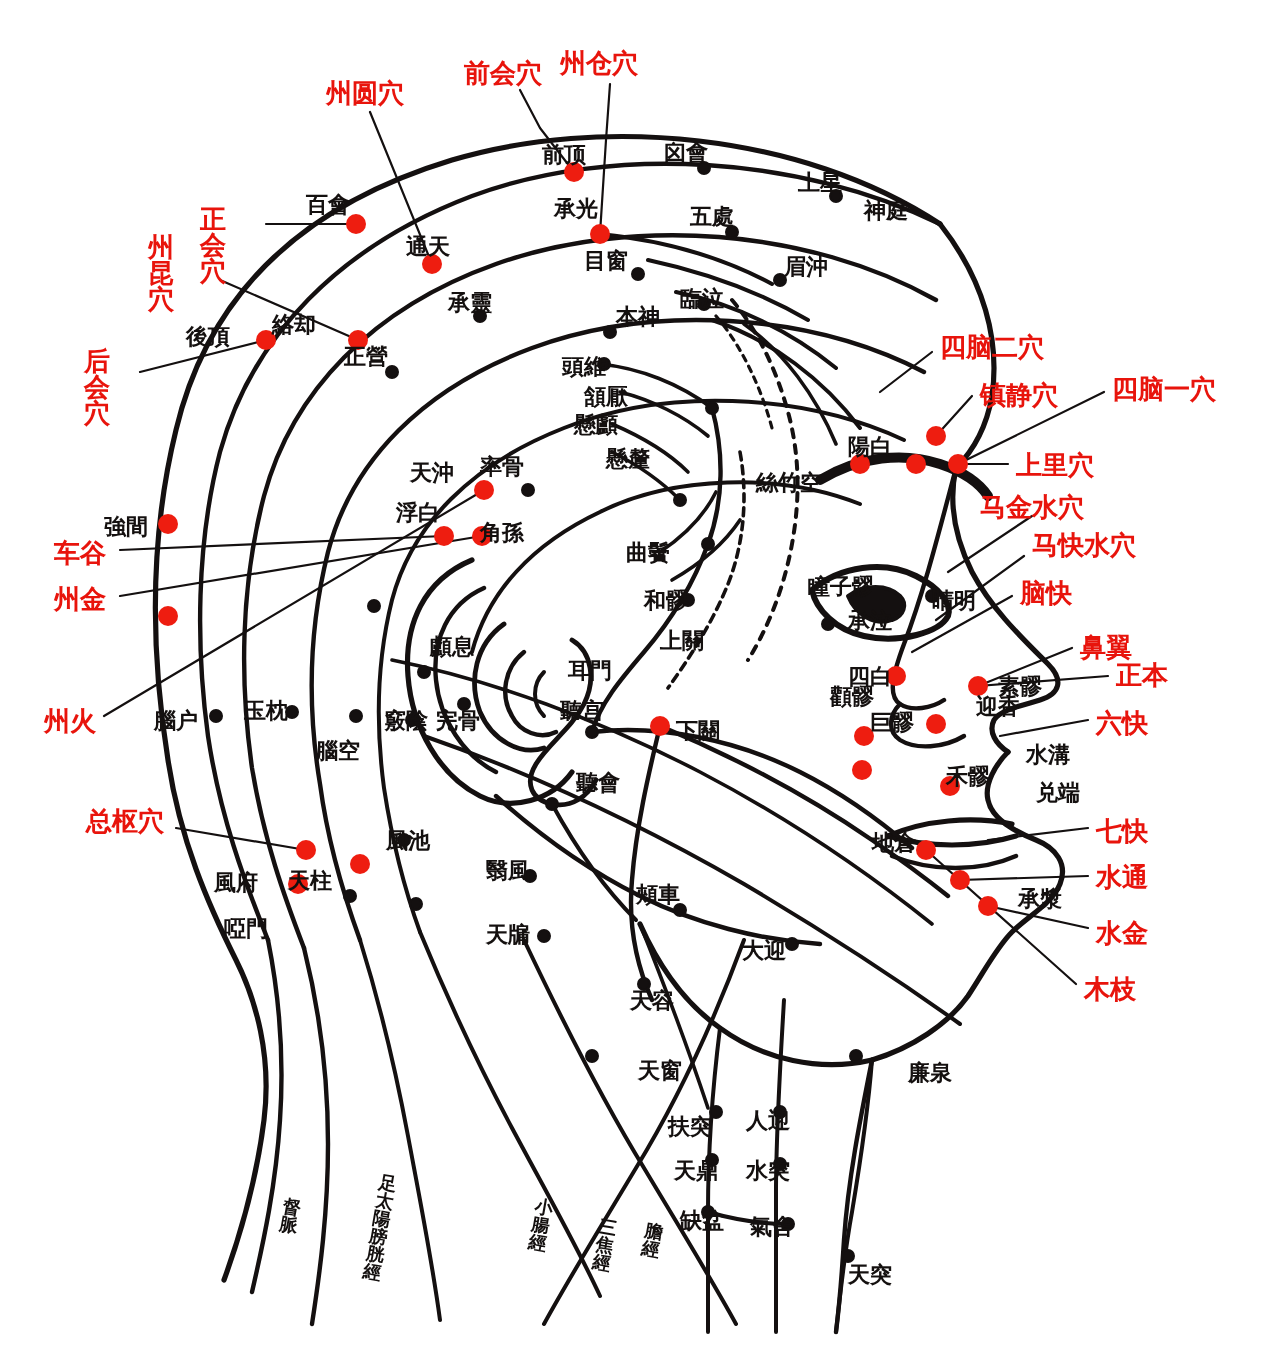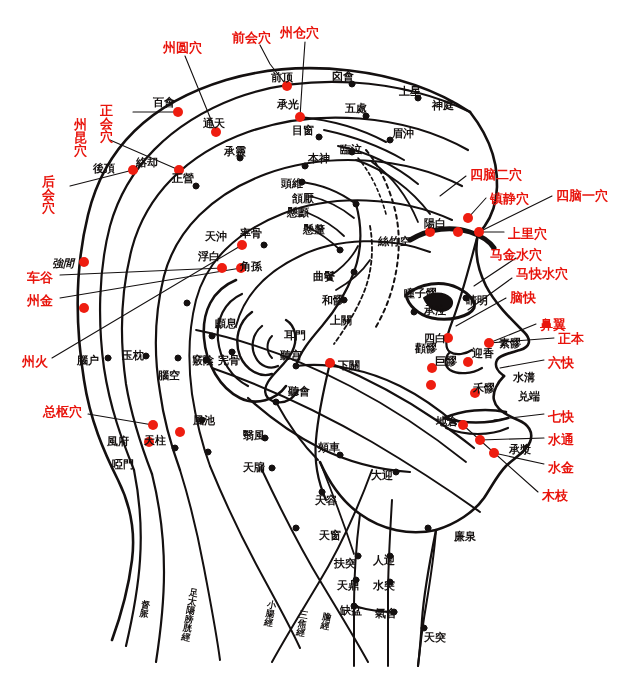--- a/index.html
+++ b/index.html
@@ -285,38 +285,38 @@
       <div class="lbl lbl-black" style="left: 308px; top: 153px;">本神</div>
       <div class="lbl lbl-black" style="left: 172px; top: 173px;">正營</div>
       <div class="lbl lbl-black" style="left: 281px; top: 178px;">頭維</div>
       <div class="lbl lbl-black" style="left: 292px; top: 193px;">頷厭</div>
       <div class="lbl lbl-black" style="left: 287px; top: 207px;">懸顱</div>
       <div class="lbl lbl-black" style="left: 287px; top: 224px; margin-left: 16px;">懸釐</div>
       <div class="lbl lbl-black" style="left: 424px; top: 218px;">陽白</div>
       <div class="lbl lbl-black" style="left: 205px; top: 231px;">天沖</div>
       <div class="lbl lbl-black" style="left: 240px; top: 228px;">率骨</div>
       <div class="lbl lbl-black" style="left: 378px; top: 236px;">絲竹空</div>
-      <div class="lbl lbl-black" style="left: 52px; top: 258px; font-style: italic;">強間</div>
+      <div class="lbl lbl-black" style="left: 52px; top: 258px;">強間</div>
       <div class="lbl lbl-black" style="left: 198px; top: 251px;">浮白</div>
       <div class="lbl lbl-black" style="left: 240px; top: 261px;">角孫</div>
       <div class="lbl lbl-black" style="left: 313px; top: 271px;">曲鬢</div>
       <div class="lbl lbl-black" style="left: 404px; top: 288px;">瞳子髎</div>
       <div class="lbl lbl-black" style="left: 424px; top: 305px;">承泣</div>
       <div class="lbl lbl-black" style="left: 466px; top: 295px;">睛明</div>
       <div class="lbl lbl-black" style="left: 322px; top: 295px;">和髎</div>
       <div class="lbl lbl-black" style="left: 77px; top: 355px;">腦户</div>
       <div class="lbl lbl-black" style="left: 122px; top: 350px;">玉枕</div>
       <div class="lbl lbl-black" style="left: 158px; top: 350px; margin-top: 20px;">腦空</div>
       <div class="lbl lbl-black" style="left: 192px; top: 355px;">竅陰</div>
       <div class="lbl lbl-black" style="left: 218px; top: 355px;">完骨</div>
       <div class="lbl lbl-black" style="left: 215px; top: 318px;">顱息</div>
       <div class="lbl lbl-black" style="left: 330px; top: 315px;">上關</div>
       <div class="lbl lbl-black" style="left: 284px; top: 330px;">耳門</div>
       <div class="lbl lbl-black" style="left: 424px; top: 333px;">四白</div>
-      <div class="lbl lbl-black" style="left: 448px; top: 348px; padding-left: 24px;">迎香</div>
+      <div class="lbl lbl-black" style="left: 464px; top: 348px; padding-left: 24px;">迎香</div>
       <div class="lbl lbl-black" style="left: 435px; top: 356px;">巨髎</div>
       <div class="lbl lbl-black" style="left: 415px; top: 343px;">顴髎</div>
       <div class="lbl lbl-black" style="left: 499px; top: 338px;">素髎</div>
       <div class="lbl lbl-black" style="left: 513px; top: 372px;">水溝</div>
       <div class="lbl lbl-black" style="left: 280px; top: 350px;">聽宫</div>
       <div class="lbl lbl-black" style="left: 338px; top: 360px;">下關</div>
       <div class="lbl lbl-black" style="left: 518px; top: 391px;">兑端</div>
       <div class="lbl lbl-black" style="left: 473px; top: 383px;">禾髎</div>
       <div class="lbl lbl-black" style="left: 193px; top: 415px;">風池</div>
       <div class="lbl lbl-black" style="left: 288px; top: 386px;">聽會</div>

